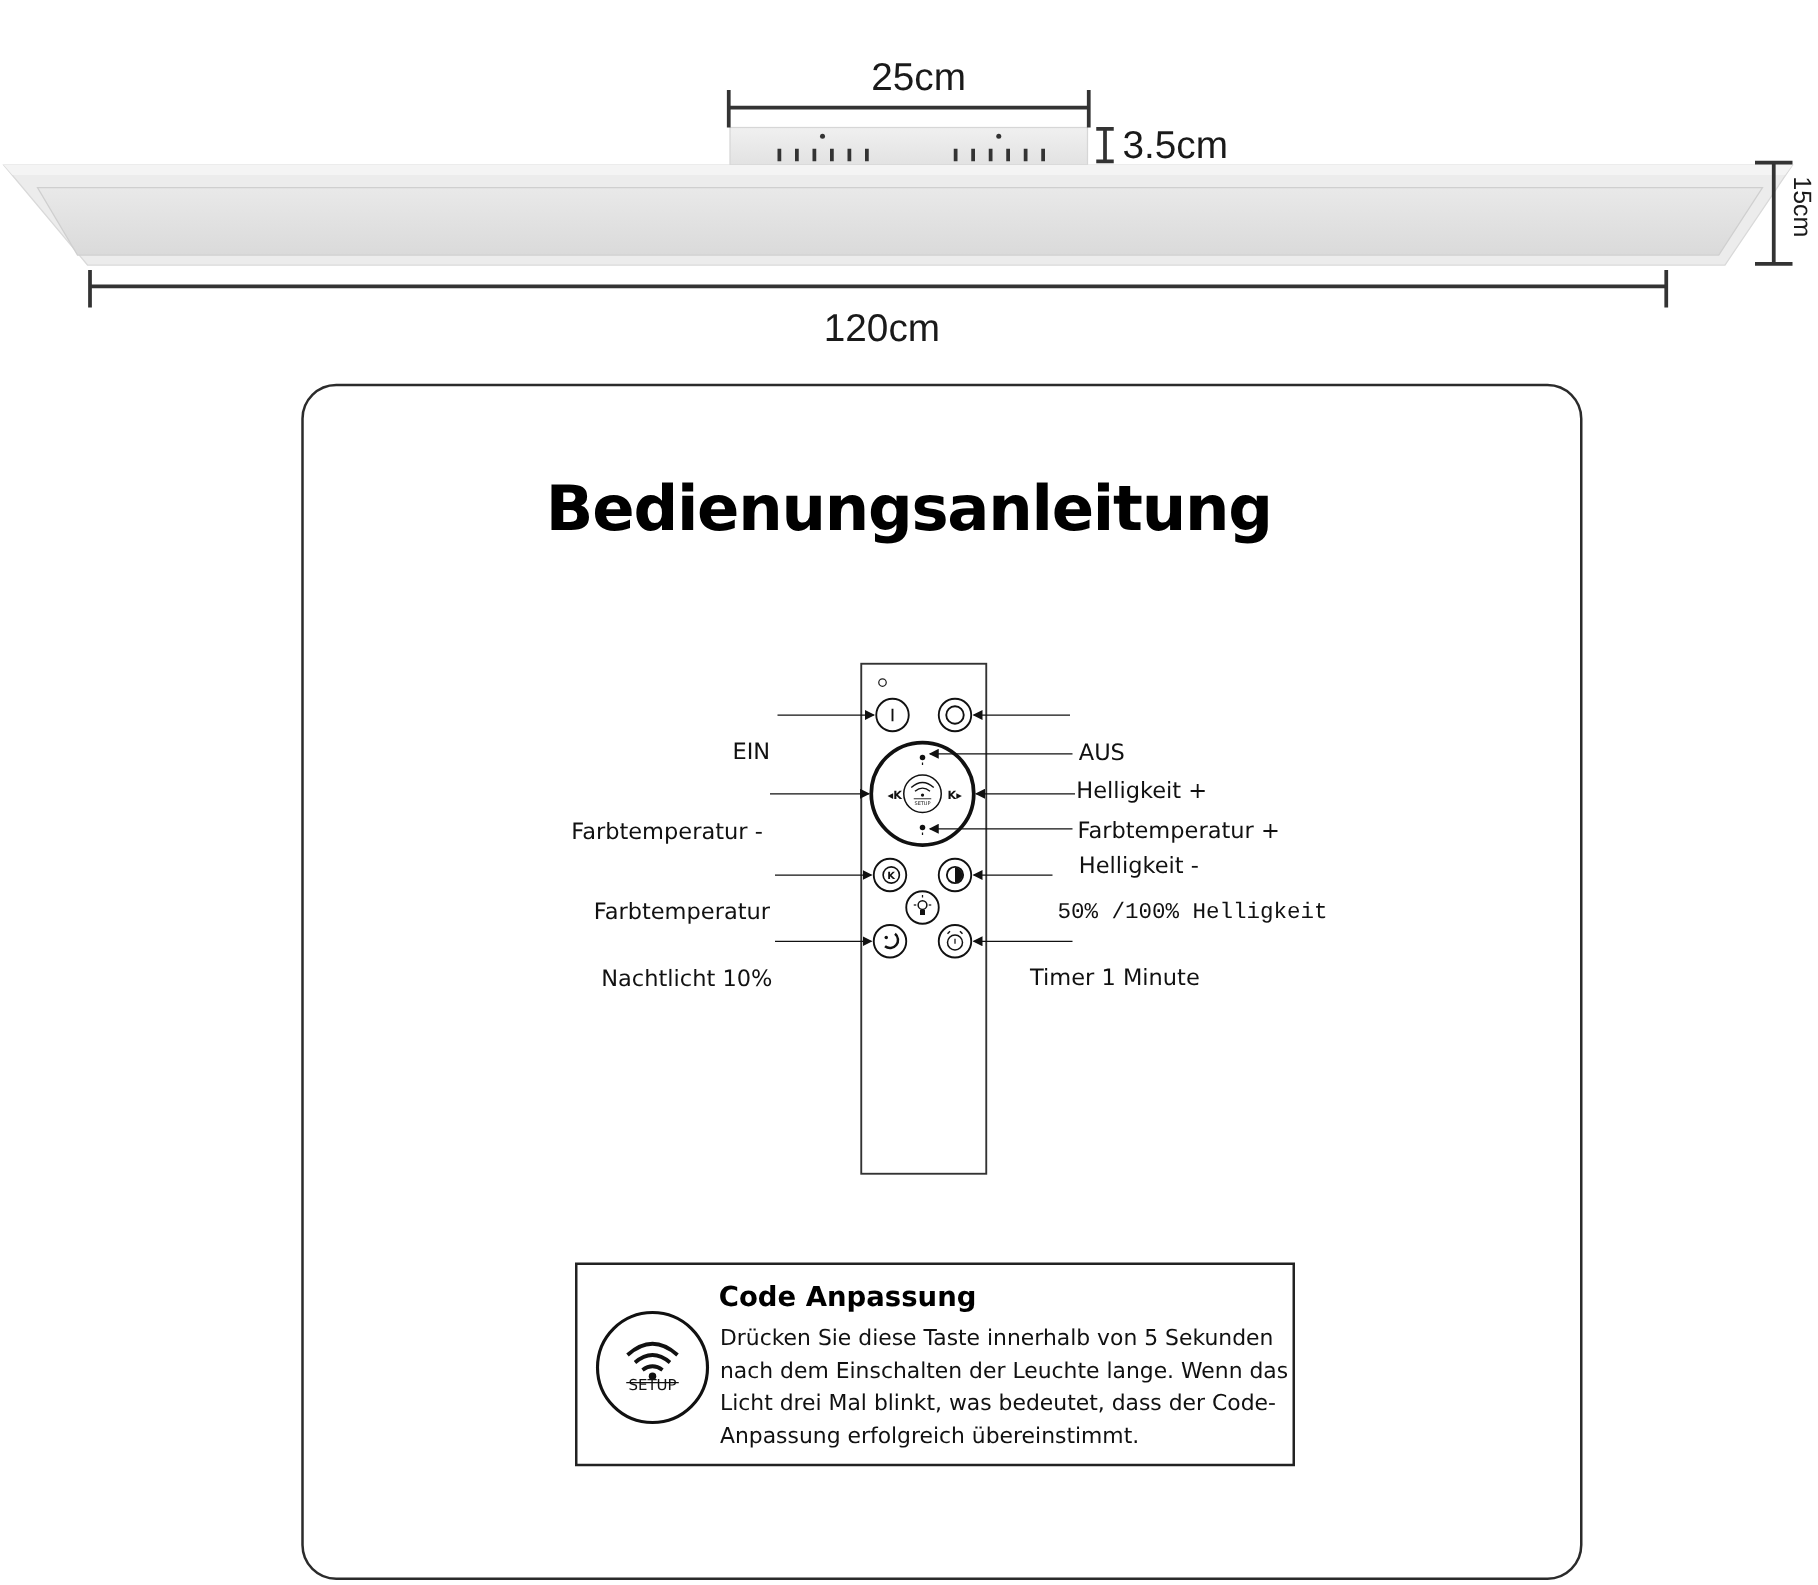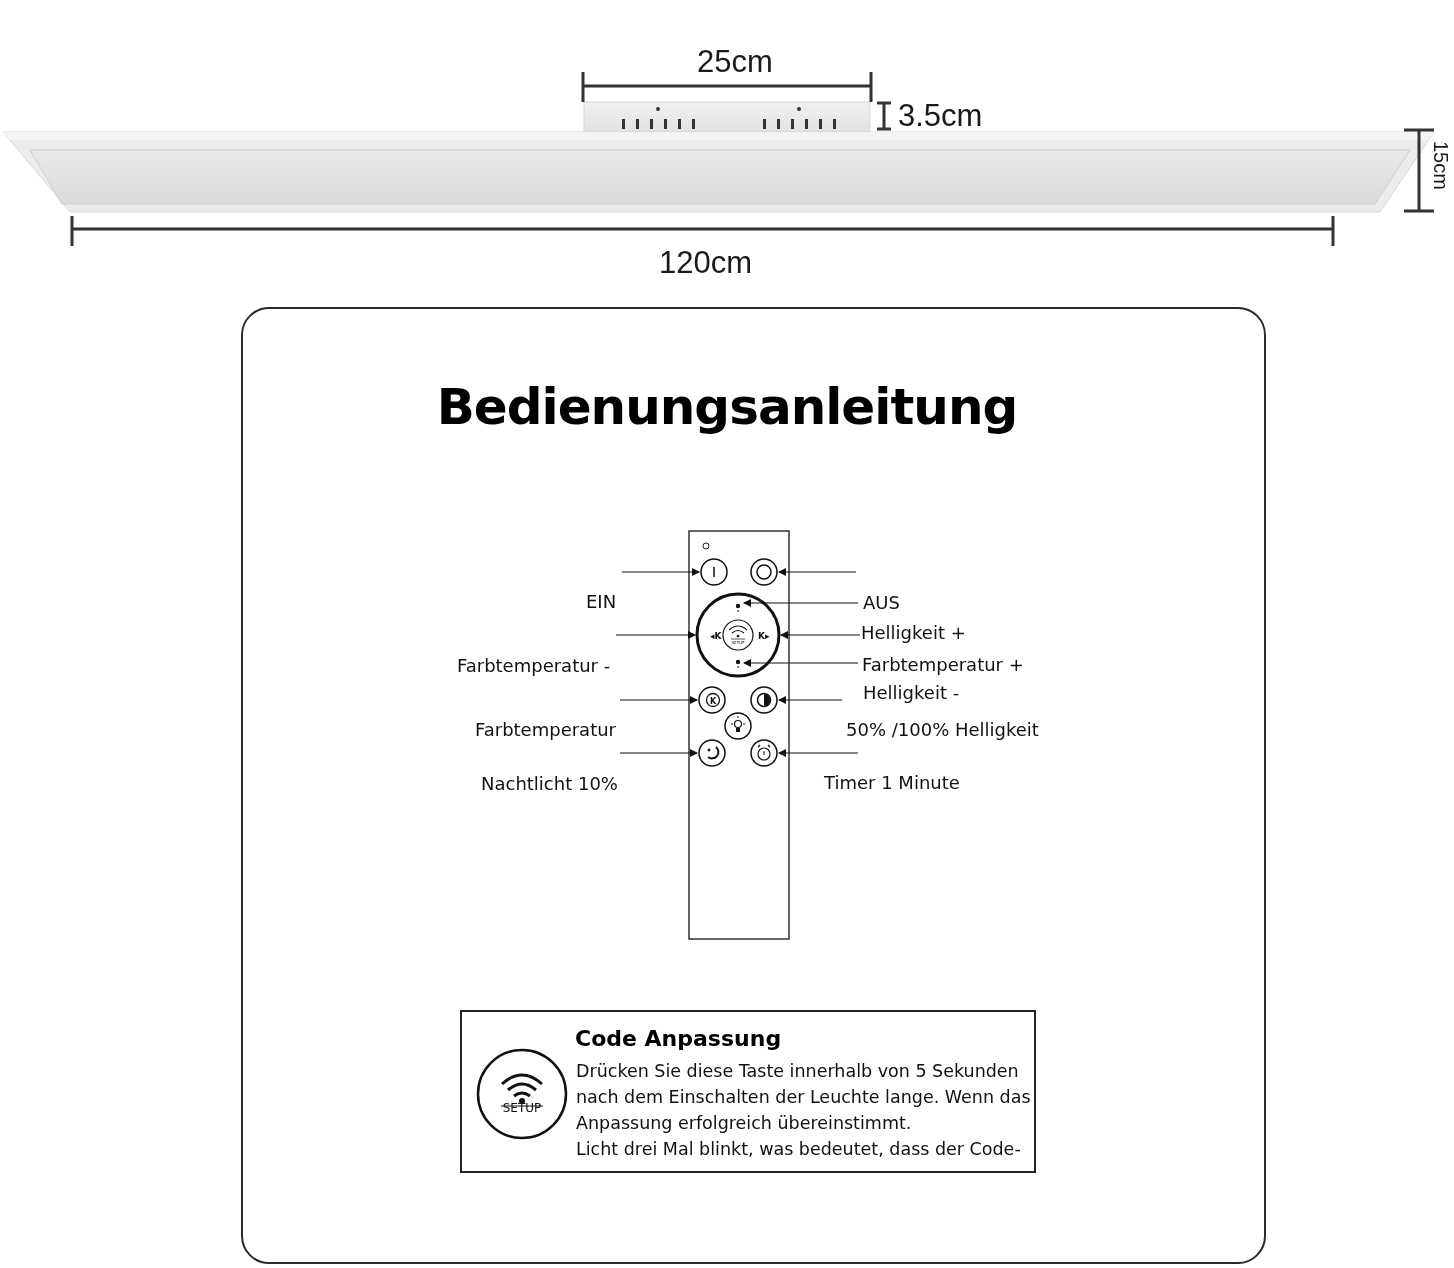--- a/index.html
+++ b/index.html
@@ -185,33 +185,33 @@
 
 <div class="lbl" style="left:586px;top:562px;">EIN</div>
 <div class="lbl" style="left:457px;top:626px;">Farbtemperatur -</div>
 <div class="lbl" style="left:475px;top:690px;">Farbtemperatur</div>
 <div class="lbl" style="left:481px;top:744px;">Nachtlicht 10%</div>
 
 <div class="lbl" style="left:863px;top:563px;">AUS</div>
 <div class="lbl" style="left:861px;top:593px;">Helligkeit +</div>
 <div class="lbl" style="left:862px;top:625px;">Farbtemperatur +</div>
 <div class="lbl" style="left:863px;top:653px;">Helligkeit -</div>
-<div class="lbl" style="left:846px;top:690px;">50% /100% Helligkeit</div>
+<div class="lbl" style="left:846px;top:690px;font-family:Liberation Mono, monospace;">50% /100% Helligkeit</div>
 <div class="lbl" style="left:824px;top:743px;">Timer 1 Minute</div>
 
 <div class="code-box">
   <svg class="abs" style="left:12px;top:34px" width="96" height="96">
     <circle cx="48" cy="48" r="44" fill="#fff" stroke="#111" stroke-width="2.5"></circle>
     <path d="M28,38 Q48,20 68,38" fill="none" stroke="#111" stroke-width="3"></path>
     <path d="M34,44 Q48,32 62,44" fill="none" stroke="#111" stroke-width="3"></path>
     <path d="M40,50 Q48,44 56,50" fill="none" stroke="#111" stroke-width="3"></path>
     <circle cx="48" cy="55" r="3" fill="#111"></circle>
     <line x1="27" y1="60" x2="69" y2="60" stroke="#111" stroke-width="1"></line>
   </svg>
   <div class="abs" style="left:12px;top:89px;width:96px;text-align:center;font-family:'DejaVu Sans',sans-serif;font-size:12px;color:#111;">SETUP</div>
   <div class="code-title">Code Anpassung</div>
   <div class="code-body">
     <div>Drücken Sie diese Taste innerhalb von  5  Sekunden</div>
     <div>nach dem Einschalten der Leuchte lange. Wenn das</div>
+    <div>Licht  drei Mal blinkt, was bedeutet, dass der Code-</div>
     <div>Anpassung erfolgreich übereinstimmt.</div>
-    <div>Licht  drei Mal blinkt, was bedeutet, dass der Code-</div>
   </div>
 </div>
 
 </body></html>

